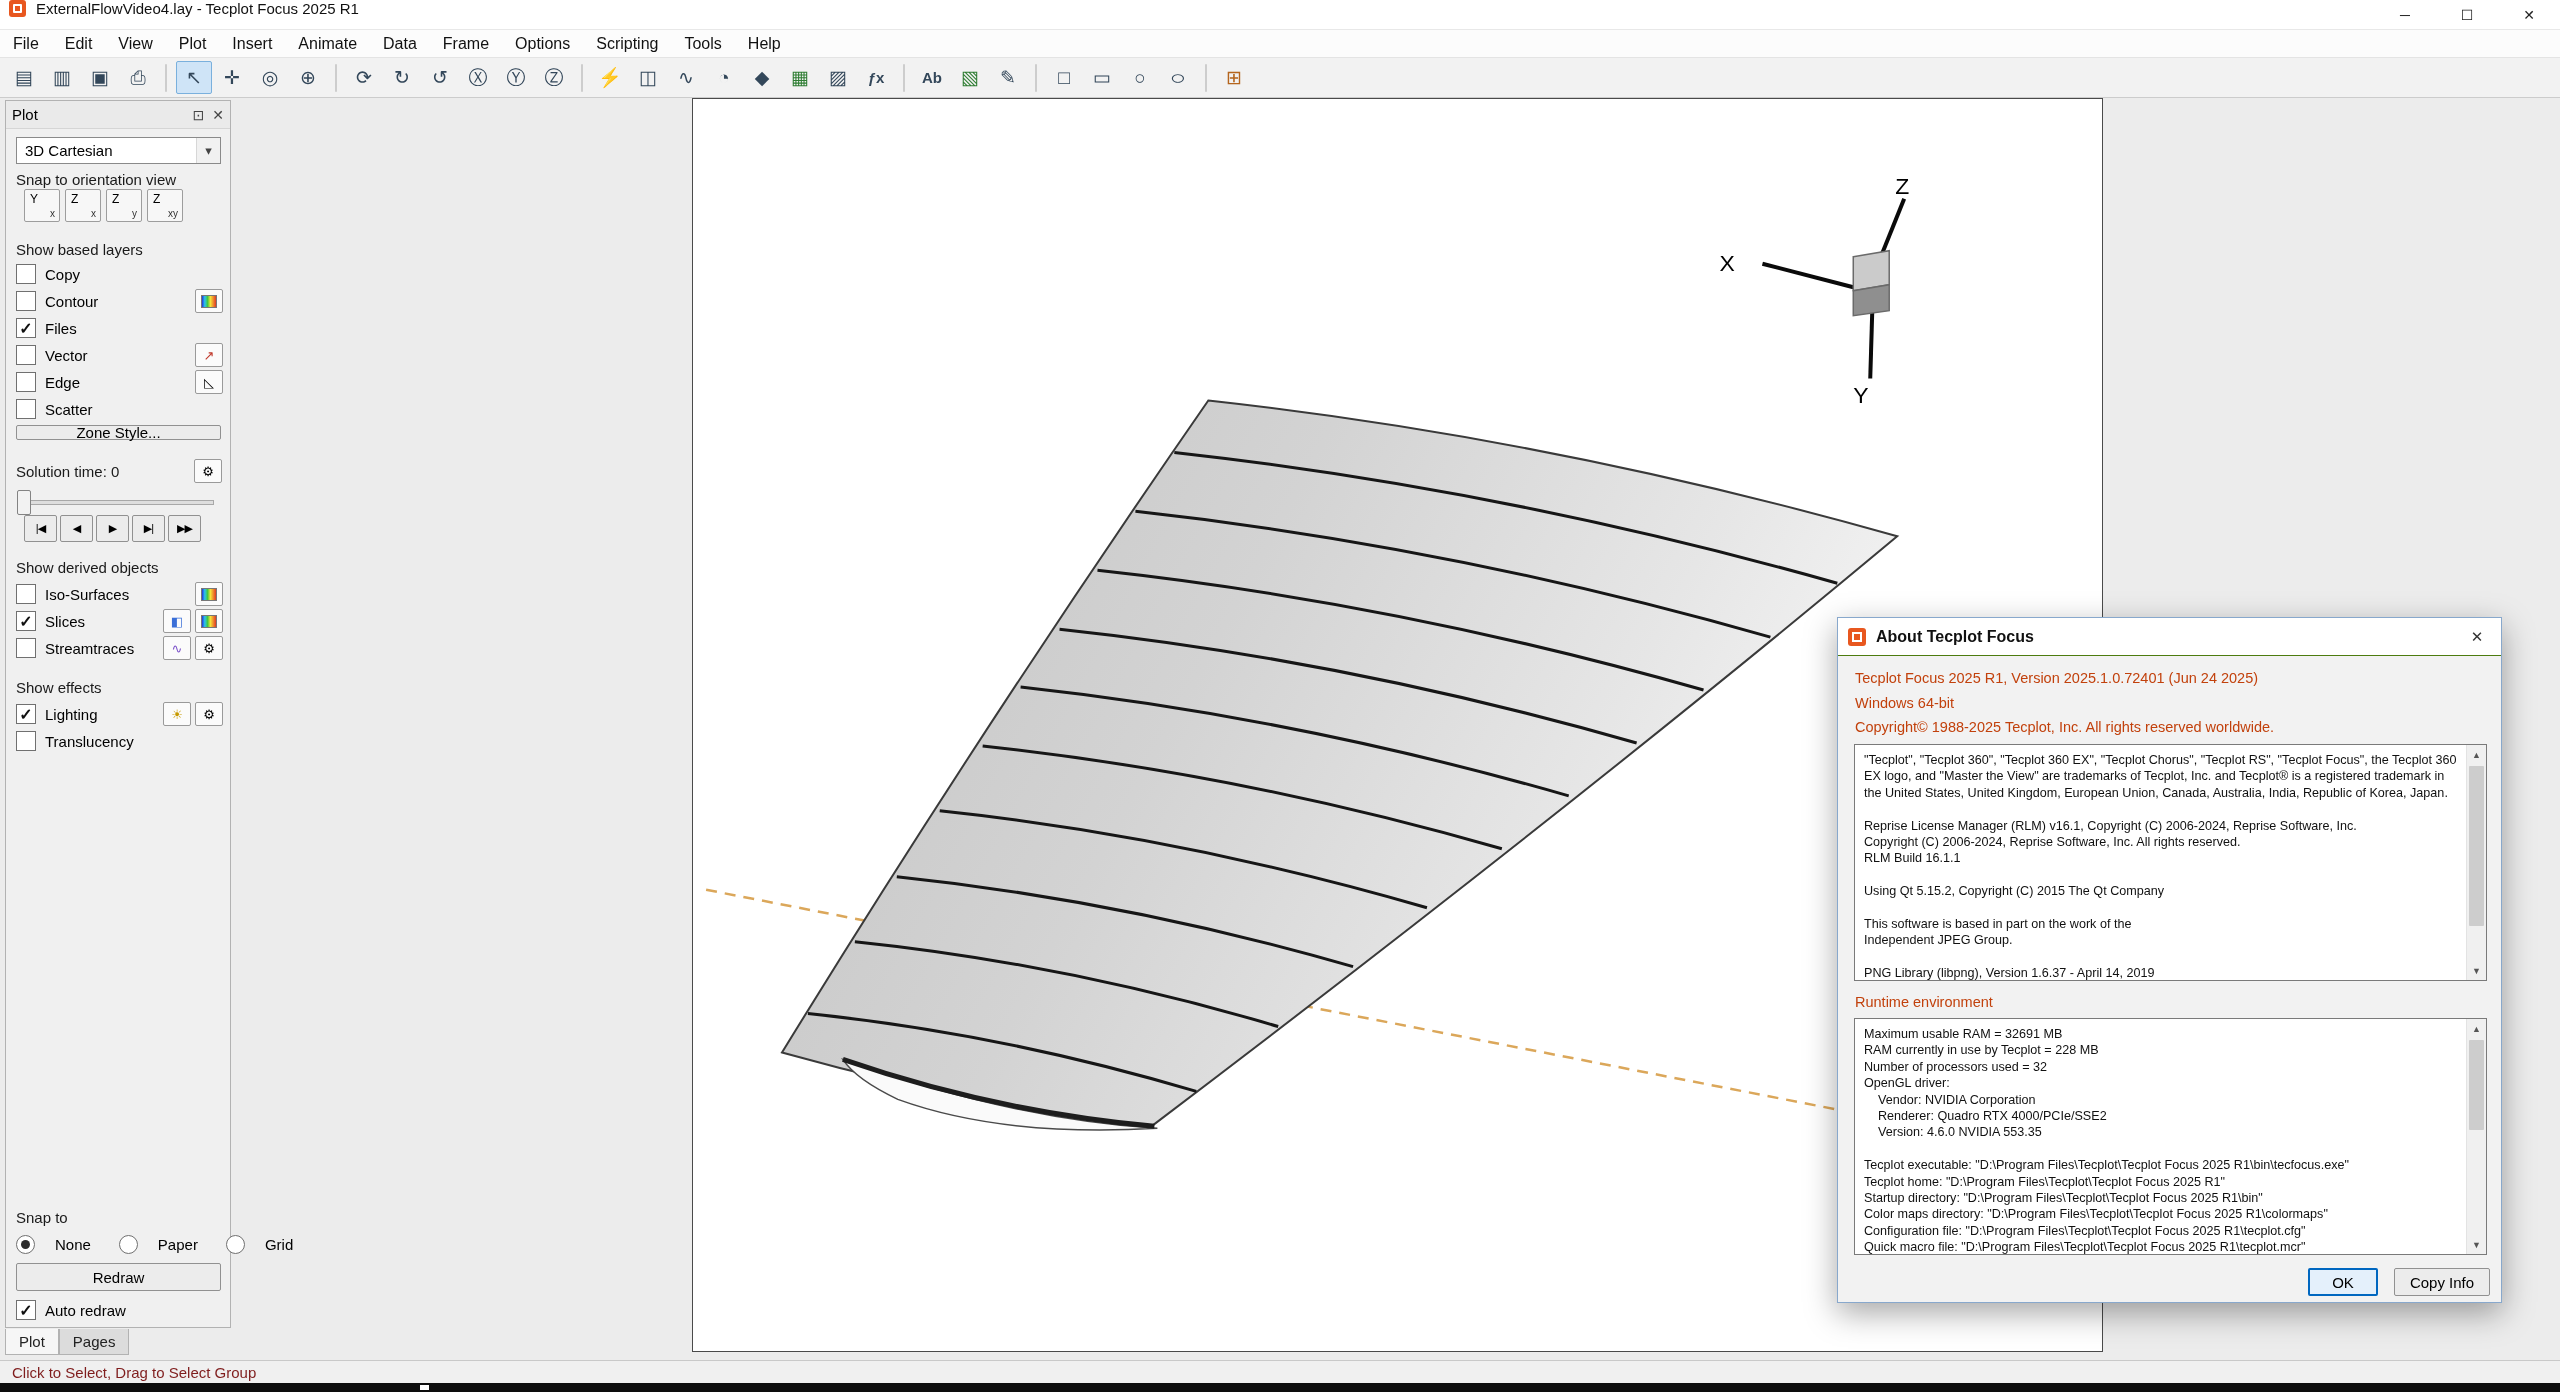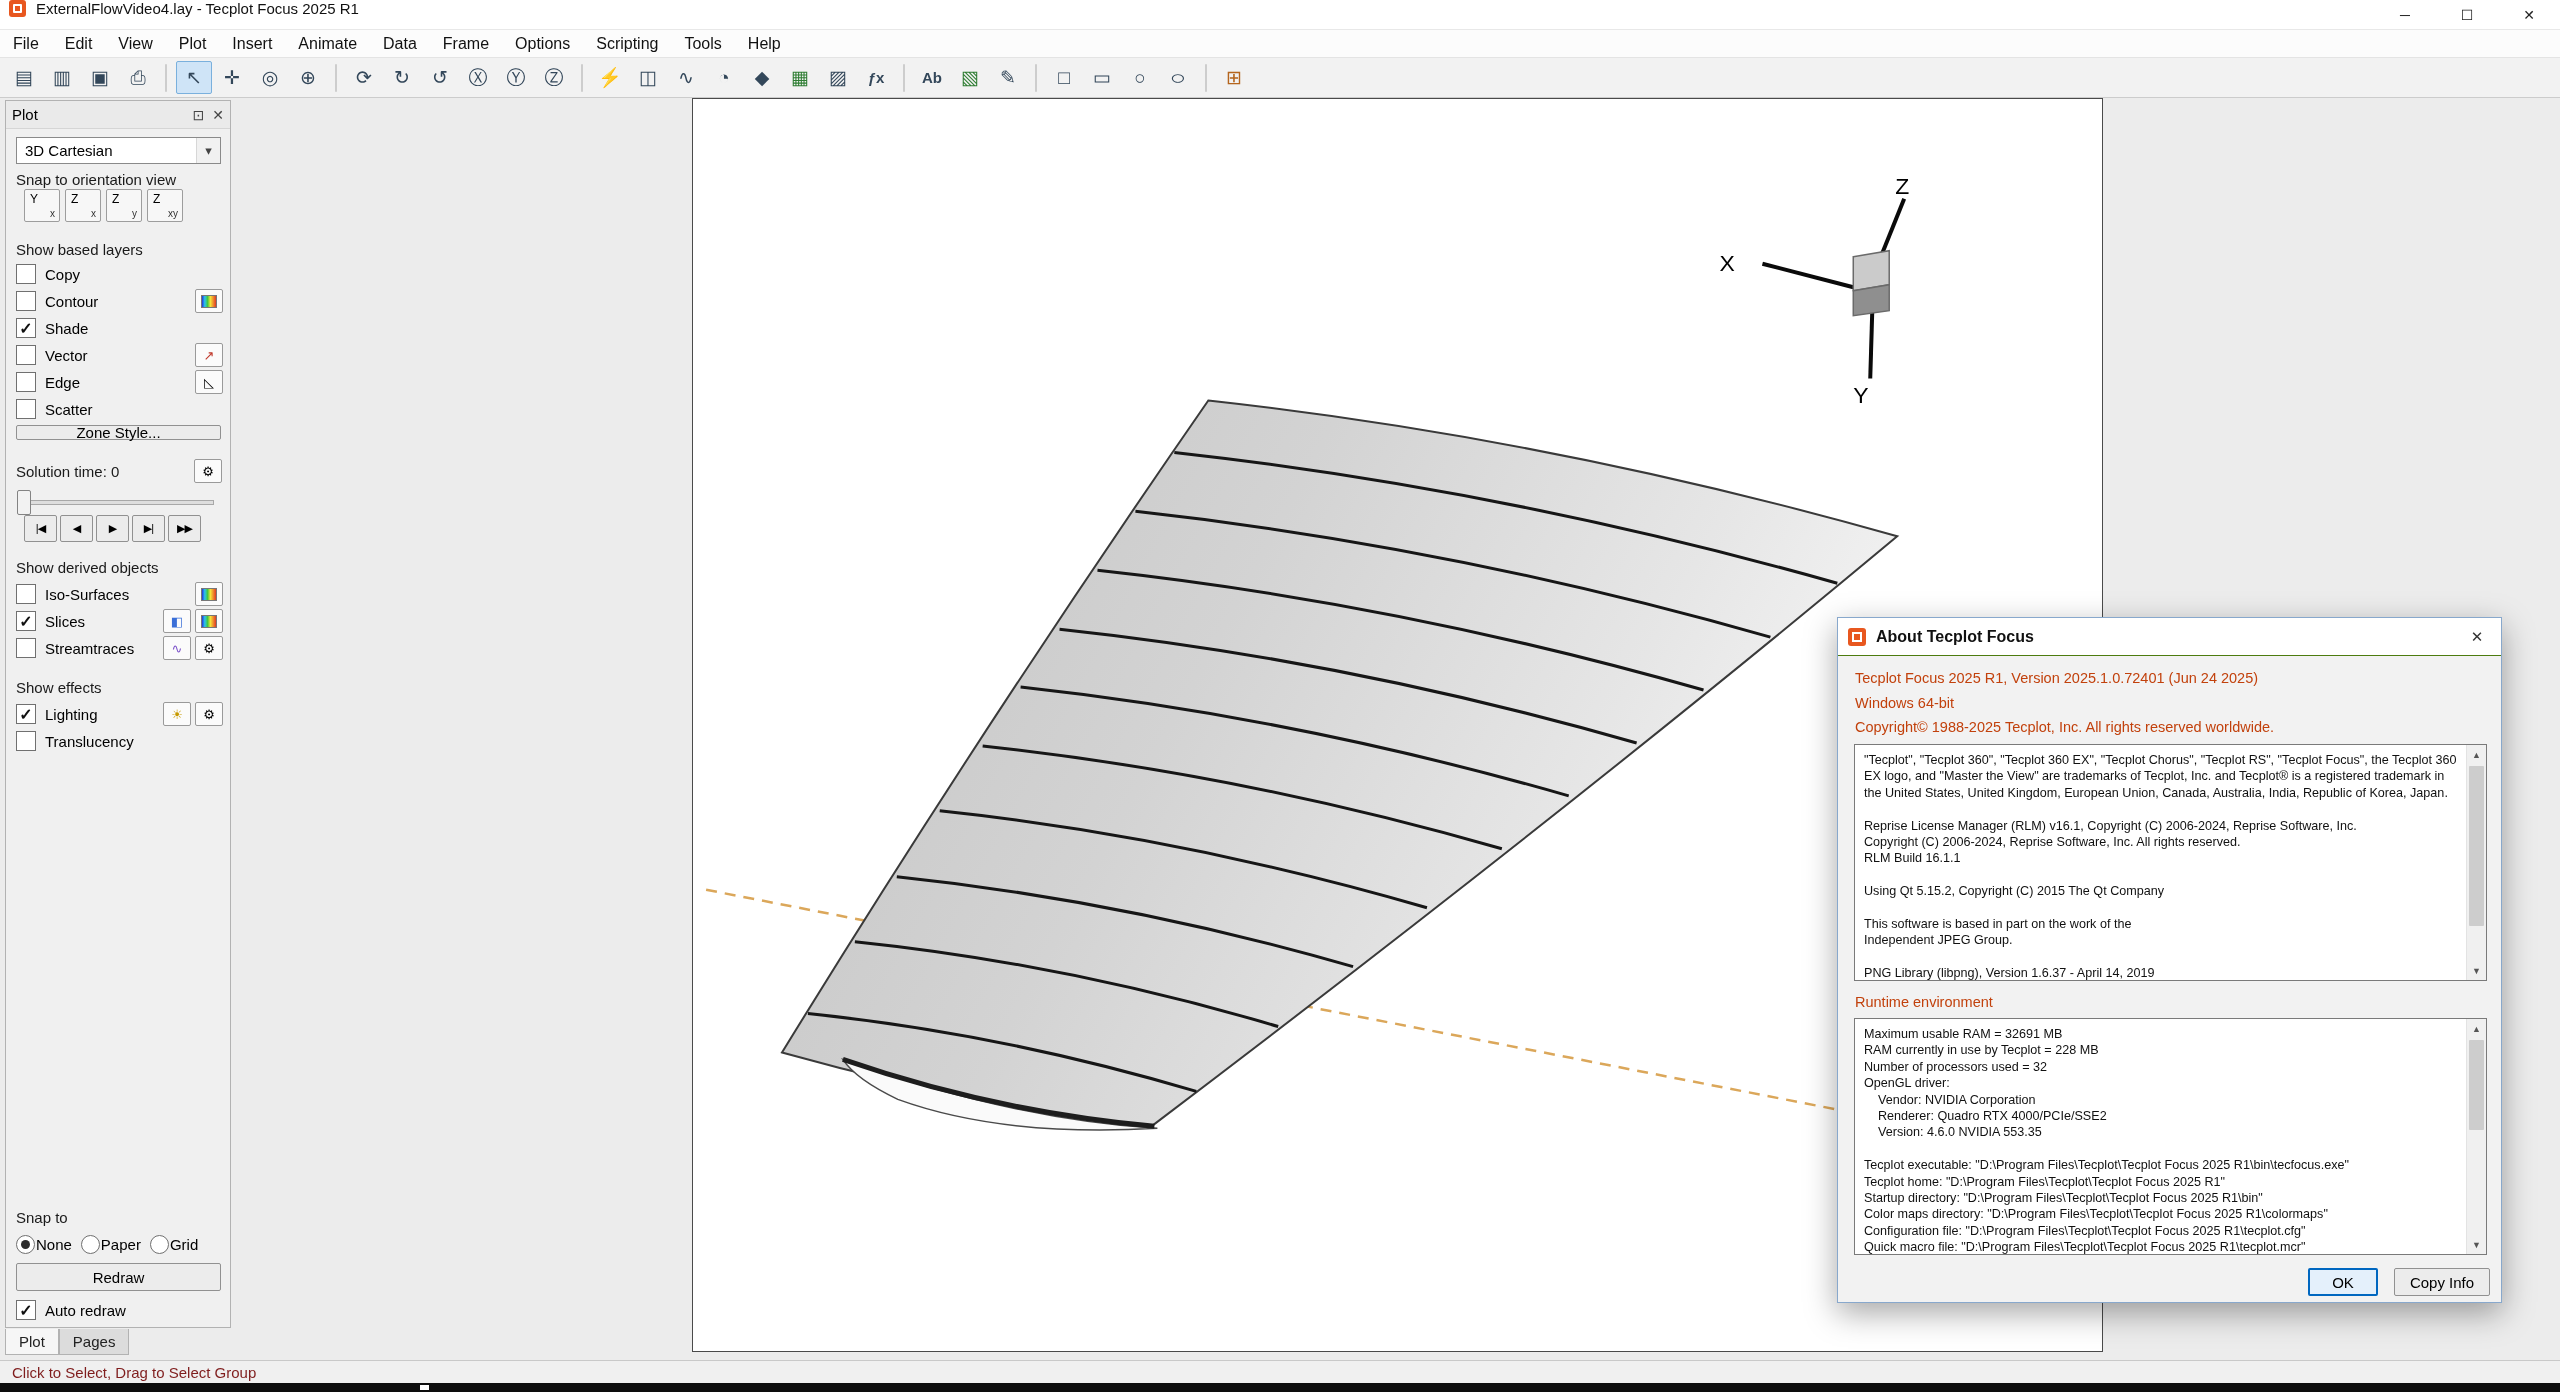--- a/index.html
+++ b/index.html
@@ -250,21 +250,21 @@
       <span class="cb"></span>
       <span class="rowlabel">Contour</span>
       <span class="minis">
           <span class="mini">
             <span class="rainbow"></span>
           </span>
         </span>
     </div>
     <div class="row" style="top:214px">
       <span class="cb checked"></span>
-      <span class="rowlabel">Shade</span>
+      <span class="rowlabel">Files</span>
     </div>
     <div class="row" style="top:241px">
       <span class="cb"></span>
       <span class="rowlabel">Vector</span>
       <span class="minis">
           <span class="mini">
             <span style="color:#c0392b">↗</span>
           </span>
         </span>
     </div>
@@ -354,21 +354,21 @@
             <span>⚙</span>
           </span>
       </span>
     </div>
     <div class="row" style="top:627px">
       <span class="cb"></span>
       <span class="rowlabel">Translucency</span>
     </div>
 
     <div class="seclabel" style="top:1108px">Snap to</div>
-    <div class="row" style="top:1130px;gap:1px">
+    <div class="row" style="top:1130px;gap:20px">
       <span class="radio checked"></span>
       <span class="rowlabel">None</span>
       <span class="radio" style="margin-left:8px"></span>
       <span class="rowlabel">Paper</span>
       <span class="radio" style="margin-left:8px"></span>
       <span class="rowlabel">Grid</span>
     </div>
 
     <div class="btn redraw-btn">Redraw</div>
 

